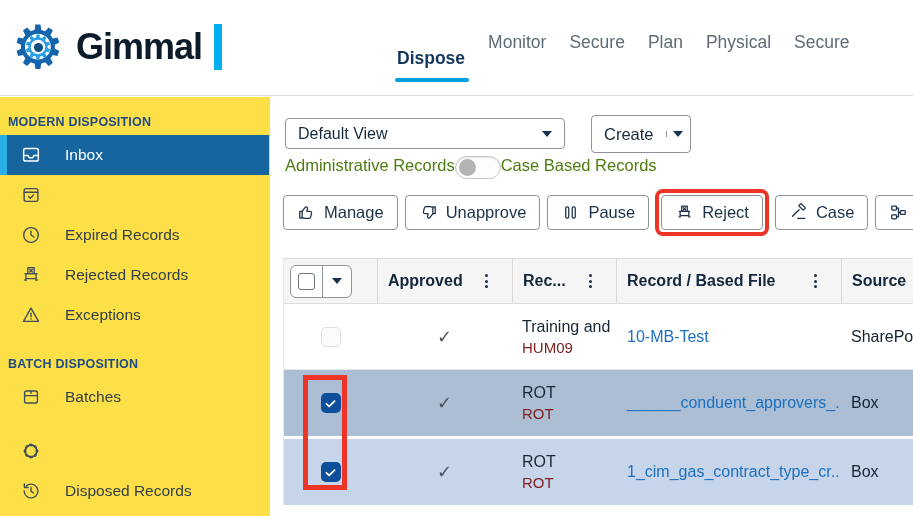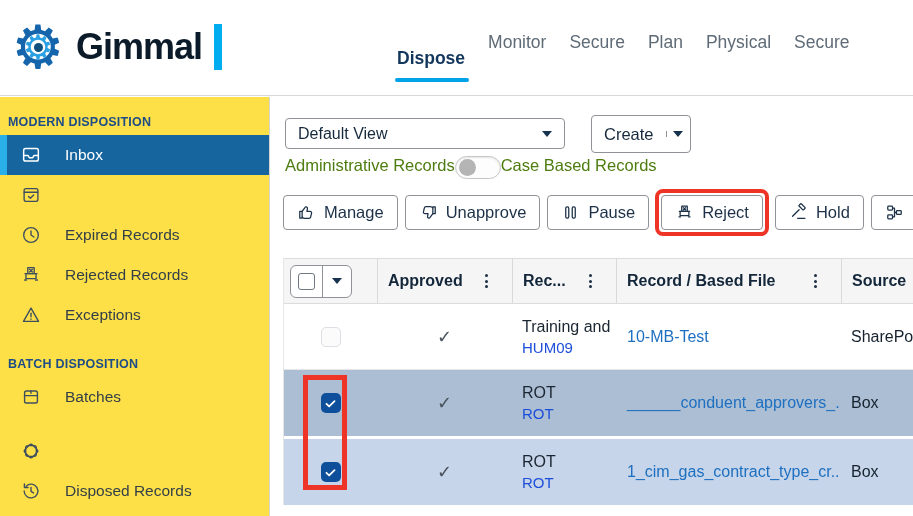--- a/index.html
+++ b/index.html
@@ -67,21 +67,21 @@
   .trow { display:grid; grid-template-columns:93px 135px 104px 225px 130px; height:66px; background:#fff; border-bottom:1px solid #e6e6e6; }
   .trow.sel-dark { background:#abbed4; border-bottom:3px solid #fff; height:69px; }
   .trow.sel-light { background:#c6d5e9; border-bottom:none; }
   .td { display:flex; align-items:center; overflow:hidden; }
   .td-center { justify-content:center; }
   .cb-empty { width:20px; height:20px; border:1px solid #dcdfe3; border-radius:5px; background:#fbfbfc; }
   .cb-checked { width:20px; height:20px; border-radius:5px; background:#0d4f9b; display:flex; align-items:center; justify-content:center; }
   .approved-check { font-size:18px; color:#49525c; }
   .td-class { flex-direction:column; align-items:flex-start; justify-content:center; padding-left:10px; line-height:21px; white-space:nowrap; }
   .class-name { font-size:16px; color:#1b2633; }
-  .class-code { font-size:15px; color:#1d4ed8; }
+  .class-code { font-size:15px; color:#7f1d1d; }
   .td-record { padding-left:11px; white-space:nowrap; }
   .record-link { font-size:16px; color:#1d6fc0; cursor:pointer; }
   .td-source { padding-left:10px; font-size:16px; color:#16222e; white-space:nowrap; }
 
   .annot-checkboxes { position:absolute; left:32px; top:278px; width:44px; height:115px; border:5px solid #ee3427; }
 </style>
 </head>
 <body>
 
 <div class="page">
@@ -243,21 +243,21 @@
             </svg>
           <span>Reject</span>
         </div>
       </div>
       <div class="action-btn">
         <svg width="19" height="19" viewBox="0 0 24 24" fill="none" stroke-width="1.6" stroke-linecap="round" stroke-linejoin="round">
             <rect x="12.5" y="2.8" width="8" height="4" rx="1" transform="rotate(45 16.5 4.8)"></rect>
             <path d="M12.8 8.5L4.5 16.8"></path>
             <path d="M11 19.5h9"></path>
           </svg>
-        <span>Hold</span>
+        <span>Case</span>
       </div>
       <div class="action-btn">
         <svg width="19" height="19" viewBox="0 0 24 24" fill="none" stroke-width="1.6" stroke-linejoin="round">
             <rect x="3.5" y="4" width="6" height="5" rx="1"></rect>
             <rect x="3.5" y="15" width="6" height="5" rx="1"></rect>
             <rect x="14.5" y="9.5" width="6" height="5" rx="1"></rect>
             <path d="M9.5 6.5H12v11H9.5M12 12h2.5"></path>
           </svg>
 
       </div>

